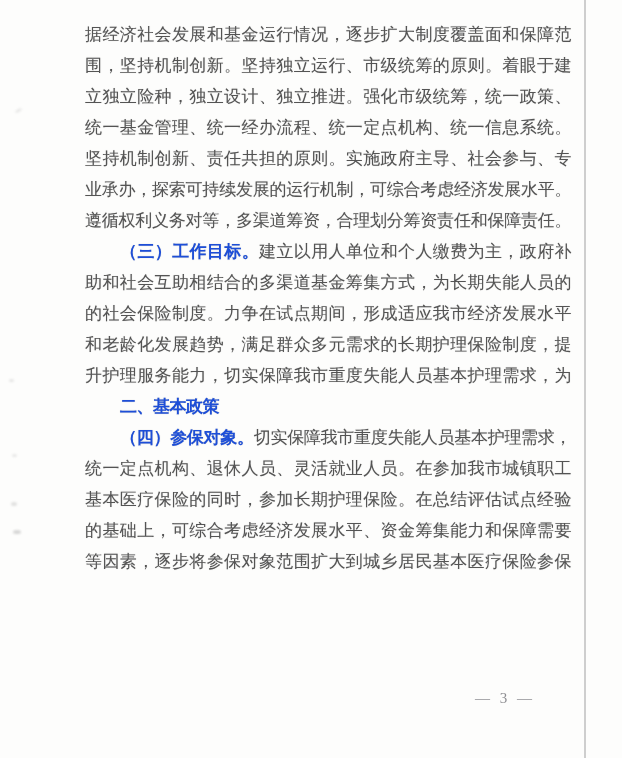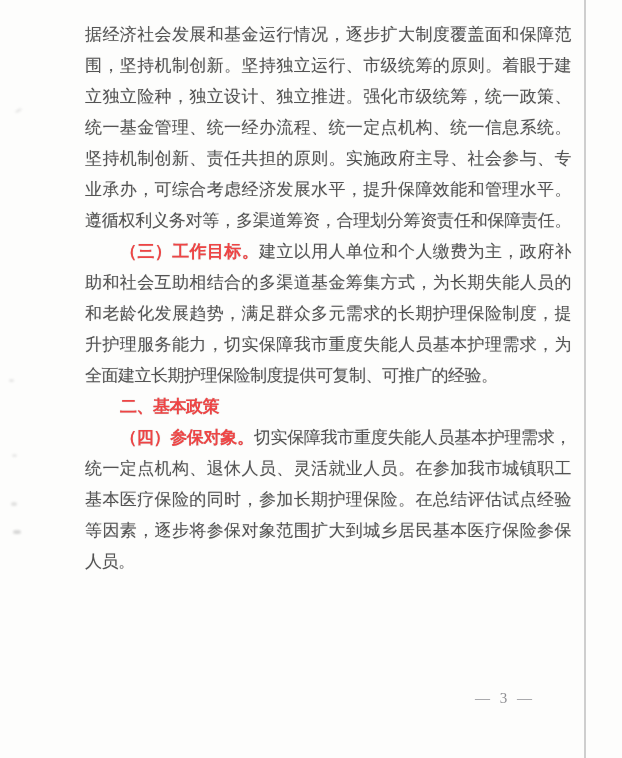--- a/index.html
+++ b/index.html
@@ -58,21 +58,21 @@
     white-space: nowrap;
   }
   .line.end, .line.heading {
     text-align: left;
     text-align-last: left;
   }
   .line.indent { padding-left: 35px; width: 451px; }
   .b {
     font-weight: 700;
     font-family: Liberation Serif, serif;
-    color: #ef4444;
+    color: #1d4ed8;
     text-shadow: 0 0 1px rgba(60,60,60,0.30);
   }
   .page-number {
     position: absolute;
     left: 470px;
     top: 690px;
     width: 68px;
     text-align: center;
     font-size: 15px;
     color: #8e8e92;
@@ -92,39 +92,39 @@
   <div class="speck sp3"></div>
   <div class="speck sp4"></div>
   <div class="speck sp5"></div>
 
   <main class="text-block">
     <div class="line">据经济社会发展和基金运行情况，逐步扩大制度覆盖面和保障范</div>
     <div class="line">围，坚持机制创新。坚持独立运行、市级统筹的原则。着眼于建</div>
     <div class="line">立独立险种，独立设计、独立推进。强化市级统筹，统一政策、</div>
     <div class="line">统一基金管理、统一经办流程、统一定点机构、统一信息系统。</div>
     <div class="line">坚持机制创新、责任共担的原则。实施政府主导、社会参与、专</div>
-    <div class="line">业承办，可综合考虑经济发展水平，提升保障效能和管理水平。</div>
+    <div class="line">业承办，探索可持续发展的运行机制，可综合考虑经济发展水平。</div>
     <div class="line">遵循权利义务对等，多渠道筹资，合理划分筹资责任和保障责任。</div>
 
     <div class="line indent">
       <span class="b">（三）工作目标。</span><span>建立以用人单位和个人缴费为主，政府补</span>
     </div>
     <div class="line">助和社会互助相结合的多渠道基金筹集方式，为长期失能人员的</div>
+    <div class="line">的社会保险制度。力争在试点期间，形成适应我市经济发展水平</div>
     <div class="line">和老龄化发展趋势，满足群众多元需求的长期护理保险制度，提</div>
     <div class="line">升护理服务能力，切实保障我市重度失能人员基本护理需求，为</div>
-    <div class="line end">全面建立长期护理保险制度提供可复制、可推广的经验。</div>
 
     <div class="line indent heading">
       <span class="b">二、基本政策</span>
     </div>
 
     <div class="line indent">
       <span class="b">（四）参保对象。</span><span>切实保障我市重度失能人员基本护理需求，</span>
     </div>
     <div class="line">统一定点机构、退休人员、灵活就业人员。在参加我市城镇职工</div>
     <div class="line">基本医疗保险的同时，参加长期护理保险。在总结评估试点经验</div>
+    <div class="line">的基础上，可综合考虑经济发展水平、资金筹集能力和保障需要</div>
     <div class="line">等因素，逐步将参保对象范围扩大到城乡居民基本医疗保险参保</div>
-    <div class="line end">人员。</div>
   </main>
 
   <div class="page-number">— 3 —</div>
 
 </div>
 
 </body></html>

